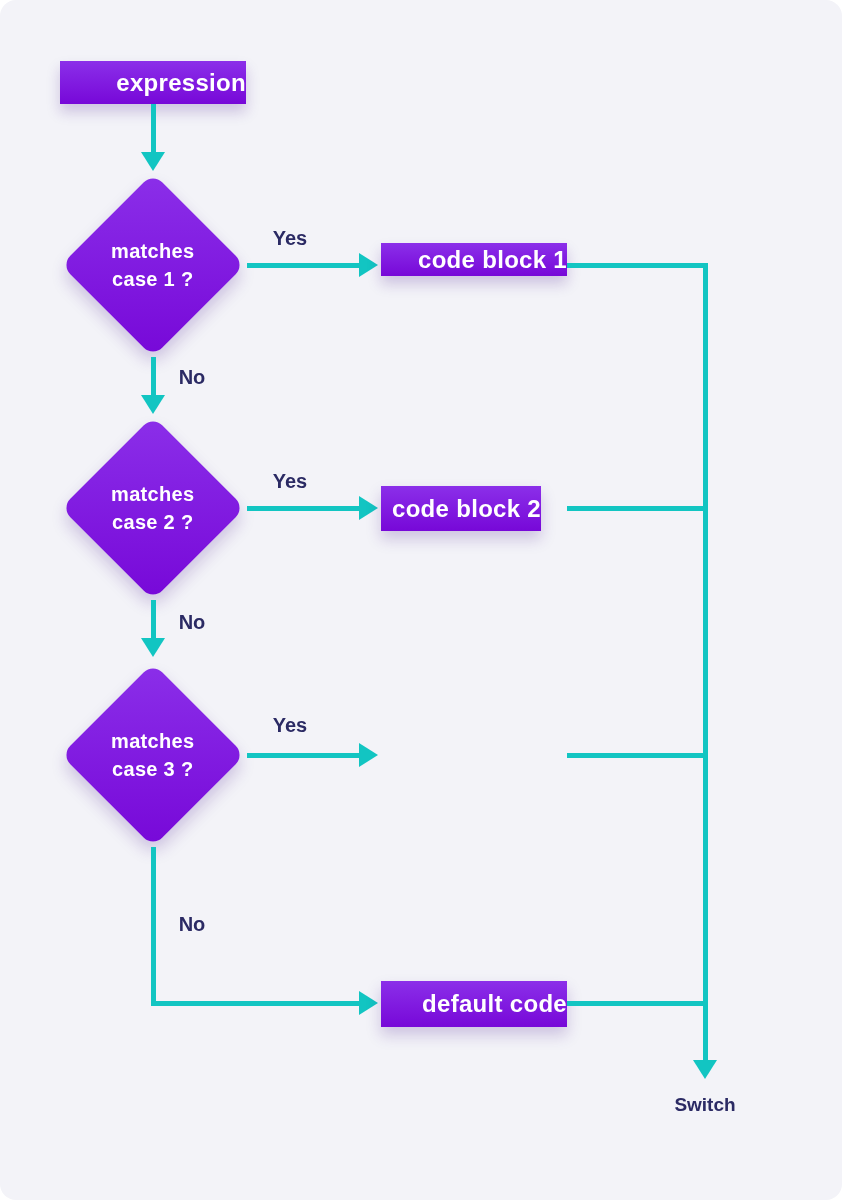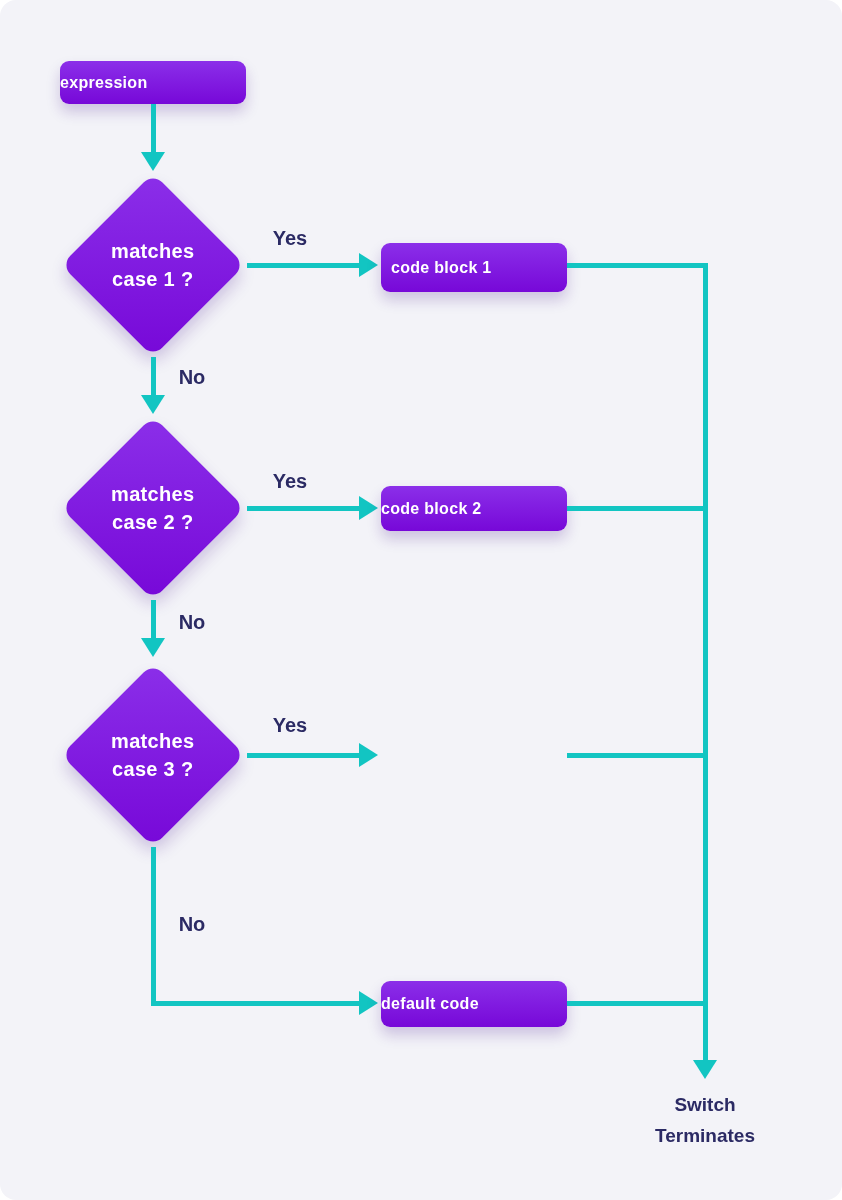--- a/index.html
+++ b/index.html
@@ -20,25 +20,25 @@
     position:relative;
     width:842px;height:1200px;
     background:var(--background);
     border-radius:16px;
     overflow:hidden;
   }
   
   .rect-node{
     position:absolute;
     background:linear-gradient(180deg,var(--node-purple-light),var(--node-purple-dark));
-    border-radius:9px;
+    border-radius:0;
     color:var(--node-text);
     font-weight:bold;
-    font-size:16px;
-    display:flex;align-items:center;justify-content:flex-start;
+    font-size:24px;
+    display:flex;align-items:center;justify-content:flex-end;
     box-shadow:0 8px 14px rgba(70,25,140,0.22);
     letter-spacing:0.3px;
   }
   .diamond{
     position:absolute;
     width:130px;height:130px;
     background:linear-gradient(135deg,var(--node-purple-light),var(--node-purple-dark));
     border-radius:13px;
     transform:rotate(45deg);
     box-shadow:6px 6px 16px rgba(70,25,140,0.22);
@@ -106,40 +106,40 @@
   <div class="diamond" style="left:88px;top:200px;">
     <div class="diamond-inner">
       <span>matches</span>
       <span>case 1 ?</span>
     </div>
   </div>
 
   <div class="edge-label" style="left:266px;top:227px;">Yes</div>
   <div class="hline" style="left:247px;top:263px;width:112px;"></div>
   <div class="arrow-right" style="left:359px;top:253px;"></div>
-  <div class="rect-node" style="left:381px;top:243px;width:186px;height:49px;padding-left:10px;">
+  <div class="rect-node" style="left:381px;top:243px;width:186px;height:33px;padding-left:10px;">
     <span>code block 1</span>
   </div>
   <div class="hline" style="left:567px;top:263px;width:141px;"></div>
 
   <div class="edge-label" style="left:168px;top:366px;">No</div>
   <div class="vline" style="left:151px;top:357px;height:40px;"></div>
   <div class="arrow-down" style="left:141px;top:395px;"></div>
 
   <div class="diamond" style="left:88px;top:443px;">
     <div class="diamond-inner">
       <span>matches</span>
       <span>case 2 ?</span>
     </div>
   </div>
 
   <div class="edge-label" style="left:266px;top:470px;">Yes</div>
   <div class="hline" style="left:247px;top:506px;width:112px;"></div>
   <div class="arrow-right" style="left:359px;top:496px;"></div>
-  <div class="rect-node" style="left:381px;top:486px;width:186px;height:45px;">
+  <div class="rect-node" style="left:381px;top:486px;width:160px;height:45px;">
     <span>code block 2</span>
   </div>
   <div class="hline" style="left:567px;top:506px;width:141px;"></div>
 
   <div class="edge-label" style="left:168px;top:611px;">No</div>
   <div class="vline" style="left:151px;top:600px;height:40px;"></div>
   <div class="arrow-down" style="left:141px;top:638px;"></div>
 
   <div class="diamond" style="left:88px;top:690px;">
     <div class="diamond-inner">
@@ -160,16 +160,15 @@
   <div class="rect-node" style="left:381px;top:981px;width:186px;height:46px;">
     <span>default code</span>
   </div>
   <div class="hline" style="left:567px;top:1001px;width:141px;"></div>
 
   <div class="vline" style="left:703px;top:263px;height:799px;"></div>
   <div class="arrow-down" style="left:693px;top:1060px;"></div>
 
   <div class="terminal-label" style="left:600px;top:1089px;">
     <span>Switch</span>
-    <span>Terminates</span>
   </div>
 
 </div>
 
 </body></html>

